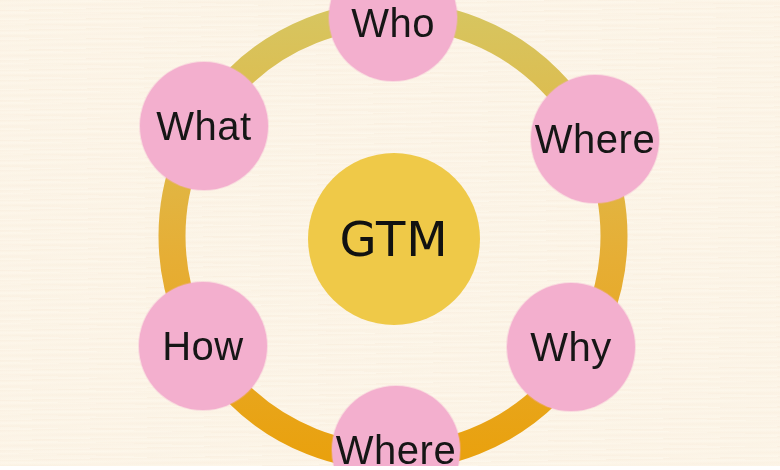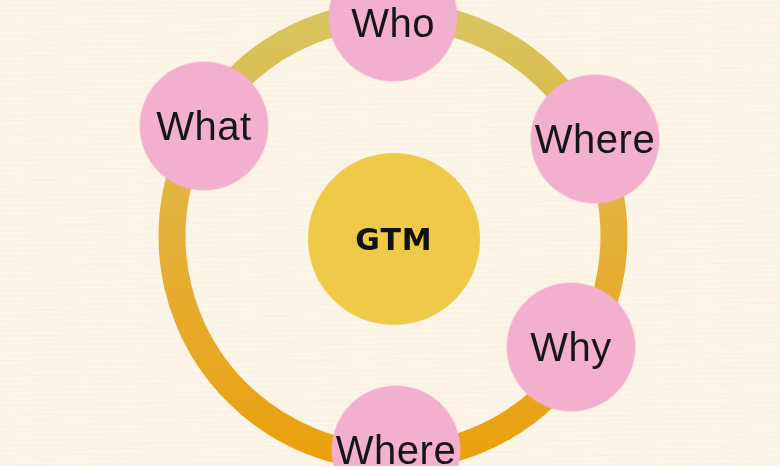--- a/index.html
+++ b/index.html
@@ -58,22 +58,22 @@
     width: 172px;
     height: 172px;
     border-radius: 50%;
     background: #EFC948;
     display: flex;
     align-items: center;
     justify-content: center;
   }
   .center-label {
     font-family: "DejaVu Sans", "Liberation Sans", sans-serif;
-    font-size: 30px;
-    font-weight: 700;
+    font-size: 48px;
+    font-weight: 400;
     letter-spacing: 1px;
     color: #111111;
   }
 </style>
 </head>
 <body>
 
 <div class="canvas">
 
   <svg class="ring-svg" width="780" height="470" viewBox="0 0 780 470">
@@ -96,20 +96,23 @@
   </div>
 
   <div class="node node--why">
     <span class="node-label">Why</span>
   </div>
 
   <div class="node node--where">
     <span class="node-label">Where</span>
   </div>
 
+  <div class="node node--how">
+    <span class="node-label">How</span>
+  </div>
 
   <div class="node node--when">
     <span class="node-label">What</span>
   </div>
 
   <div class="center-circle">
     <span class="center-label">GTM</span>
   </div>
 
 </div>

